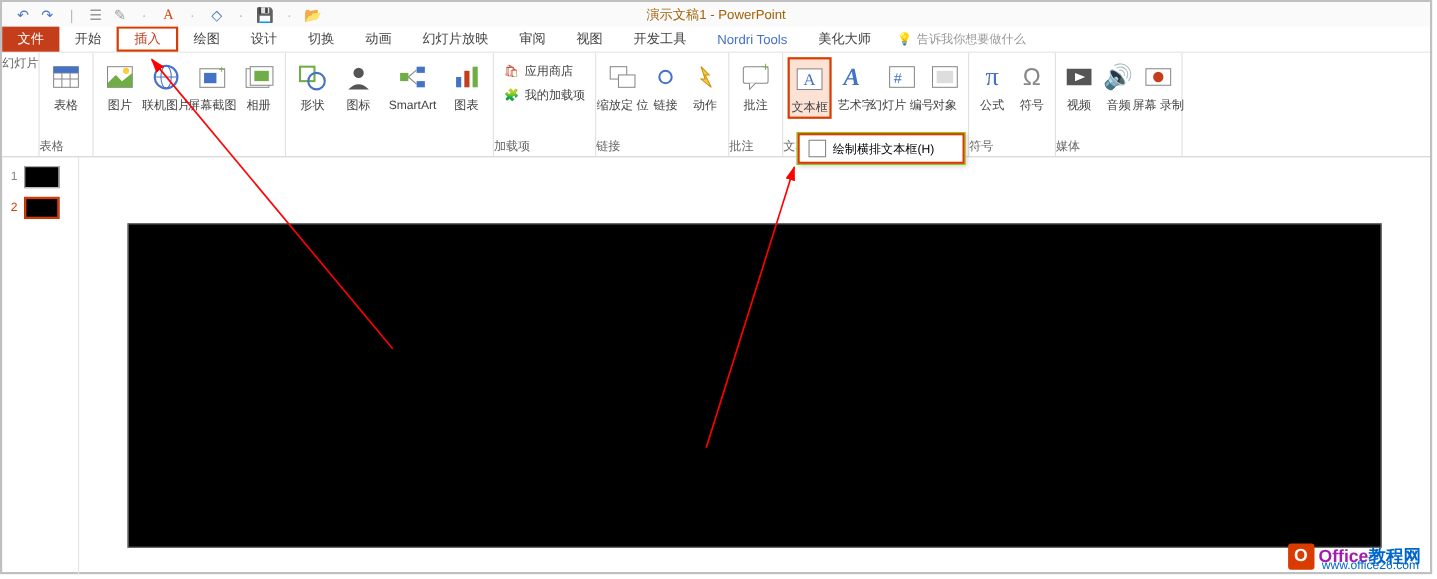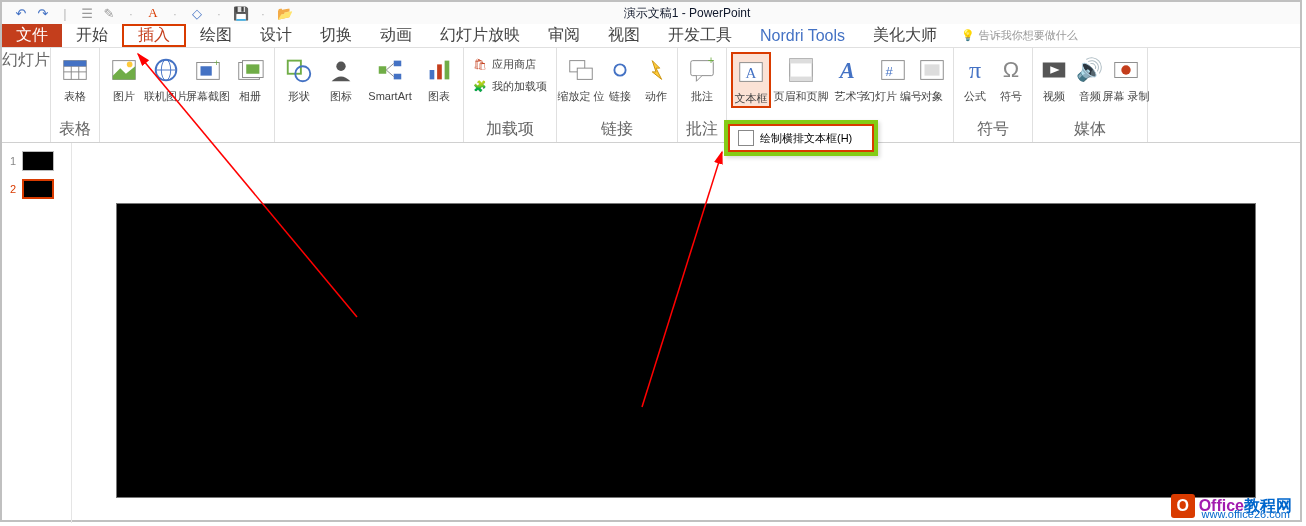--- a/index.html
+++ b/index.html
@@ -1,42 +1,42 @@
 <!DOCTYPE html>
 <html><head>
   <meta charset="utf-8">
   <style>
     * { box-sizing: border-box; margin: 0; padding: 0; }
     body { font-family: "Microsoft YaHei", sans-serif; font-size: 12px; background: #fff; width: 1306px; height: 526px; position: relative; overflow: hidden; }
     .frame { border: 2px solid #c0c0c0; width: 1302px; height: 522px; position: relative; }
     
     .qat { height: 22px; background: #fafafa; display: flex; align-items: center; padding-left: 10px; gap: 4px; position: relative; }
     .qat .ico { width: 18px; height: 18px; display: flex; align-items: center; justify-content: center; color: #4472C4; font-size: 13px; }
-    .qat .title { position: absolute; left: 50%; transform: translateX(-50%); color: #0f172a; font-size: 12px; margin-left: 36px; }
+    .qat .title { position: absolute; left: 50%; transform: translateX(-50%); color: #a16207; font-size: 12px; }
     
     .tabs { height: 24px; display: flex; background: #fff; border-bottom: 1px solid #e0e0e0; }
-    .tab { padding: 0 14px; display: flex; align-items: center; color: #444; cursor: pointer; font-size: 16px; white-space: nowrap; }
+    .tab { padding: 0 14px; display: flex; align-items: center; color: #444; cursor: pointer; font-size: 12px; white-space: nowrap; }
     .tab.file { background: #c43e1c; color: #fff; }
     .tab.highlight { border: 2px solid #d93b00; color: #c43e1c; }
     .tab.nordri { color: #4472C4; }
     .tell { color: #999; display: flex; align-items: center; padding-left: 10px; gap: 4px; font-size: 11px; }
     
     .ribbon { height: 95px; display: flex; background: #fff; border-bottom: 1px solid #d0d0d0; position: relative; }
     .group { border-right: 1px solid #e0e0e0; display: flex; flex-direction: column; position: relative; }
     .group-items { flex: 1; display: flex; align-items: flex-start; padding: 4px 4px 0 4px; gap: 2px; }
-    .group-label { text-align: center; font-size: 16px; color: #666; padding: 2px 0; }
+    .group-label { font-size: 11px; color: #666; padding: 2px 0; }
     .btn-big { width: 40px; display: flex; flex-direction: column; align-items: center; gap: 4px; cursor: pointer; padding: 2px; }
     .btn-big .icon { width: 32px; height: 32px; display: flex; align-items: center; justify-content: center; }
     .btn-big .lbl { font-size: 11px; color: #444; text-align: center; line-height: 1.1; white-space: nowrap; }
     .btn-big.highlight { background: #fbe2d5; border: 2px solid #d93b00; }
     .stack { display: flex; flex-direction: column; gap: 2px; width: 84px; padding-top: 2px; }
     .btn-sm { display: flex; align-items: center; gap: 4px; font-size: 11px; color: #444; padding: 2px 4px; cursor: pointer; }
     .btn-sm .sicon { width: 16px; height: 16px; display: flex; align-items: center; justify-content: center; }
     
-    .dropdown { position: absolute; top: 72px; left: 722px; width: 154px; background: #fff; border: 4px solid #84cc16; box-shadow: 2px 2px 4px rgba(0,0,0,0.15); z-index: 10; }
+    .dropdown { position: absolute; top: 72px; left: 722px; width: 154px; background: #fff; border: 1px solid #84cc16; box-shadow: 2px 2px 4px rgba(0,0,0,0.15); z-index: 10; }
     .dd-item { padding: 4px 8px; display: flex; align-items: center; gap: 6px; font-size: 11px; }
     .dd-item.hl { border: 2px solid #d93b00; }
     .dd-ico { width: 16px; height: 16px; border: 1px solid #888; background: #fff; }
     
     .workspace { display: flex; height: 380px; }
     .thumbs { width: 70px; border-right: 1px solid #e5e5e5; padding: 8px 4px; }
     .thumb-row { display: flex; align-items: center; gap: 6px; margin-bottom: 8px; }
     .thumb-num { font-size: 11px; color: #888; width: 10px; text-align: right; }
     .thumb { width: 32px; height: 20px; border: 1px solid #bbb; }
     .thumb.black { background: #000; }
@@ -280,30 +280,20 @@
       <div class="group-items">
         <div class="btn-big highlight">
             <span class="icon">
               <svg class="ri" viewBox="0 0 32 32">
                 <rect x="4" y="6" width="24" height="20" fill="#fff" stroke="#888"></rect>
                 <text x="10" y="22" font-size="16" fill="#4472C4" font-family="serif">A</text>
               </svg>
             </span>
             <span class="lbl">文本框</span>
           </div>
-        <div class="btn-big" style="width:56px">
-            <span class="icon">
-              <svg class="ri" viewBox="0 0 32 32">
-                <rect x="4" y="4" width="24" height="24" fill="#fff" stroke="#888"></rect>
-                <rect x="4" y="4" width="24" height="5" fill="#ddd"></rect>
-                <rect x="4" y="23" width="24" height="5" fill="#ddd"></rect>
-              </svg>
-            </span>
-            <span class="lbl">页眉和页脚</span>
-          </div>
         <div class="btn-big">
             <span class="icon">
               <svg class="ri" viewBox="0 0 32 32">
                 <text x="4" y="24" font-size="24" fill="#4472C4" font-family="serif" font-style="italic" font-weight="bold">A</text>
               </svg>
             </span>
             <span class="lbl">艺术字</span>
           </div>
         <div class="btn-big">
             <span class="icon">

